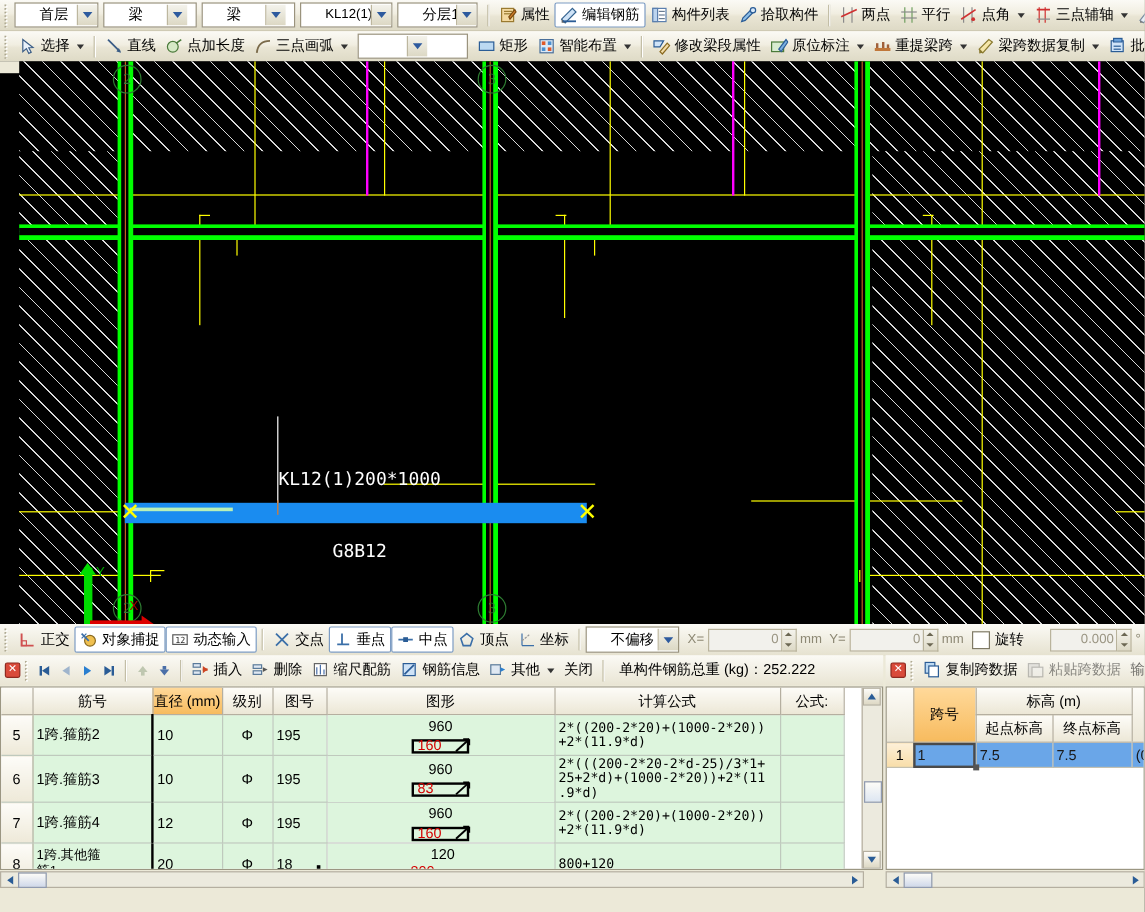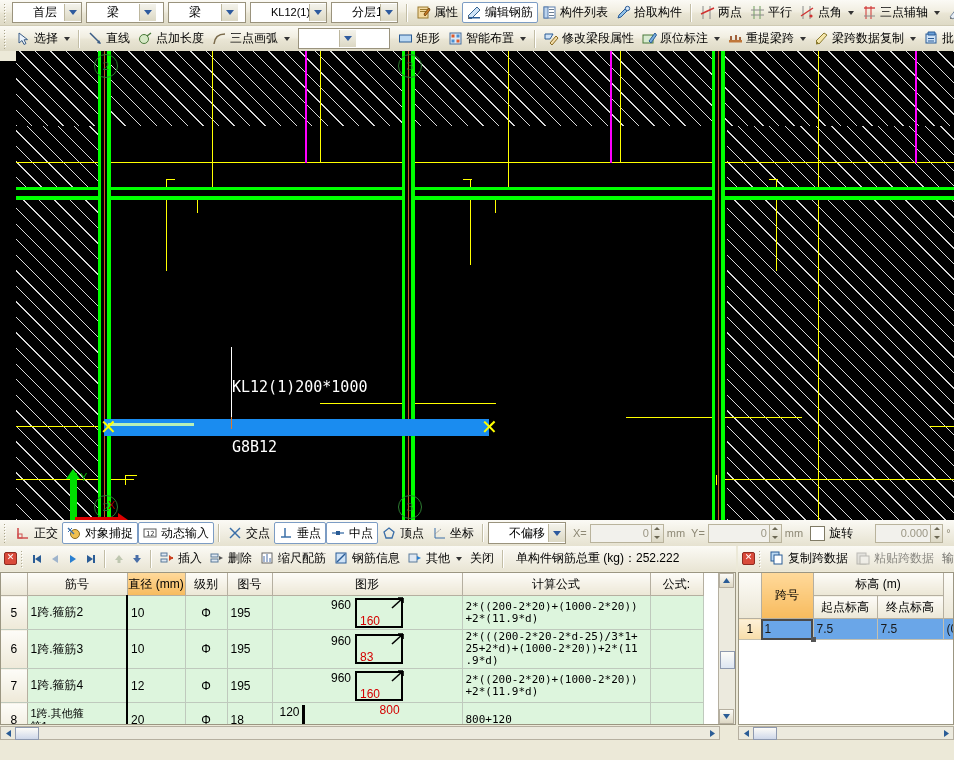--- a/index.html
+++ b/index.html
@@ -92,21 +92,21 @@
   table.g{border-collapse:collapse;table-layout:fixed;width:702px;}
   table.g th{
     background:linear-gradient(to bottom,#fdfcf8,#ece7d6);border:1px solid #b5afa0;border-top:none;border-left:none;
     font-weight:normal;font-size:12px;height:22px;padding:0;text-align:center;color:#000;}
   table.g th.hl{background:linear-gradient(to bottom,#ffd99a,#f7bb5e);}
   table.g td{border:1px solid #bfc9bd;border-top:none;border-left:none;background:#ddf5dd;
     font-size:12px;padding:1px 3px;vertical-align:middle;height:34px;box-sizing:border-box;}
   table.g td.rn{background:linear-gradient(to bottom,#fdfcf8,#eee9d8);text-align:center;color:#000;
     border-right:1px solid #b5afa0;}
   td.shape{position:relative;}
-  .shape-inner{position:relative;height:30px;display:flex;align-items:flex-start;justify-content:center;gap:4px;}
+  .shape-inner{position:relative;height:30px;display:flex;align-items:center;justify-content:center;gap:4px;flex-direction:column;}
   .seg-len{font-size:12px;color:#000;}
   .stir-box{position:relative;width:44px;height:26px;border:2px solid #000;}
   .stir-box .hook{position:absolute;right:-5px;top:-5px;width:16px;height:16px;}
   .stir-box .n{position:absolute;left:3px;bottom:-1px;color:#d40000;font-size:12px;line-height:12px;}
   .lshape{position:relative;width:210px;height:22px;}
   .lshape .vb{position:absolute;left:0;top:0;width:3px;height:22px;background:#000;}
   .lshape .n{position:absolute;left:78px;top:-2px;color:#d40000;font-size:12px;}
   .formula{font-family:"DejaVu Sans Mono","Liberation Mono",monospace;font-size:11px;line-height:12px;
     white-space:pre-wrap;word-break:break-all;}
 
@@ -455,21 +455,21 @@
     <div class="circmark" style="left:398px;top:3px;width:22px;height:22px;">
         <span>3</span>
       </div>
     <div class="circmark" style="left:94px;top:444px;width:22px;height:22px;">
         <span>2</span>
       </div>
     <div class="circmark" style="left:398px;top:444px;width:22px;height:22px;">
         <span>3</span>
       </div>
 
-    <div class="cadtext" style="left:232px;top:286px;">
+    <div class="cadtext" style="left:232px;top:298px;text-align:center;">
       <div>KL12(1)200*1000</div>
       <div>G8B12</div>
     </div>
     <div class="wline" style="left:231px;top:296px;width:1px;height:82px;"></div>
 
     <div class="selbeam" style="left:104px;top:368px;width:385px;height:17px;"></div>
     <div style="position:absolute;left:108px;top:372px;width:86px;height:3px;background:#b8f0b8;"></div>
     <div class="oline" style="left:231px;top:366px;height:12px;background:#e07a2a;"></div>
     <div class="xmark" style="left:100px;top:369px;">✕</div>
     <div class="xmark" style="left:481px;top:369px;">✕</div>

